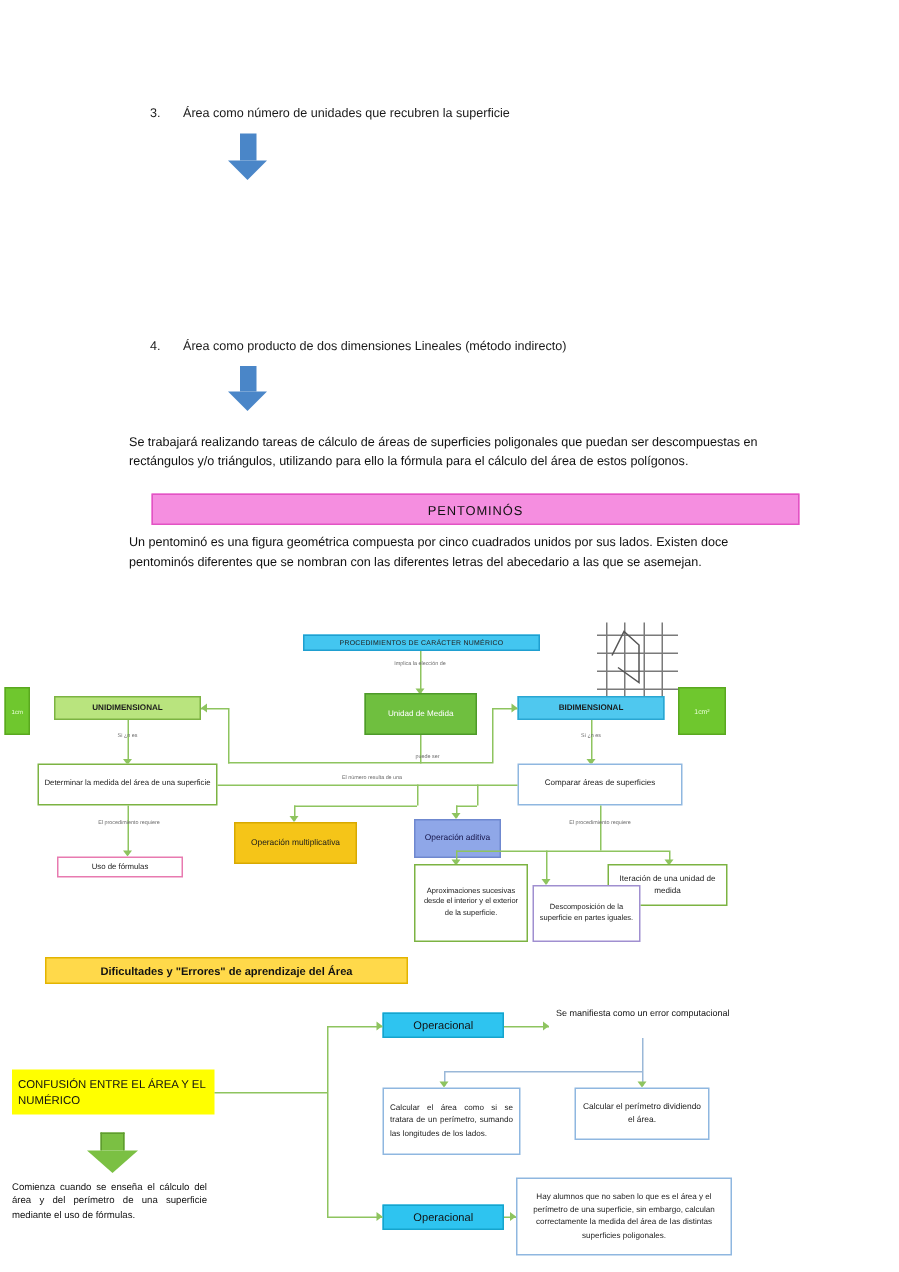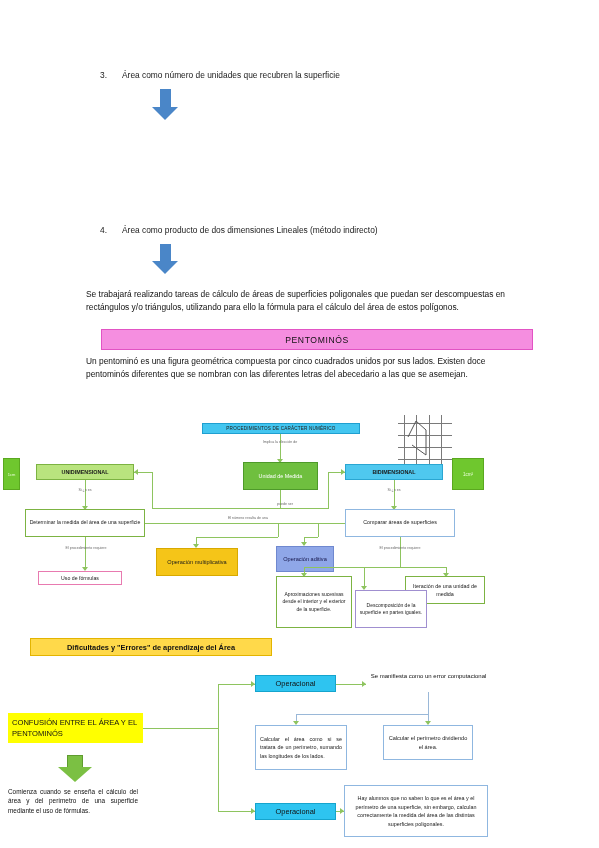--- a/index.html
+++ b/index.html
@@ -186,21 +186,21 @@
 
     <div class="node n-cyan-bright" style="left:255px;top:265px;width:81px;height:17px;font-size:7.4px;">Operacional</div>
     <div class="node n-cyan-bright" style="left:255px;top:393px;width:81px;height:17px;font-size:7.4px;">Operacional</div>
 
     <div class="ln ln-v" style="left:218px;top:274px;height:128px;"></div>
     <div class="ln ln-h" style="left:218px;top:274px;width:37px;"></div>
     <div class="ln ln-h" style="left:218px;top:401px;width:37px;"></div>
     <div class="tri-right" style="left:251px;top:271px;"></div>
     <div class="tri-right" style="left:251px;top:398px;"></div>
 
-    <div class="node n-yellow-hl" style="left:8px;top:303px;width:135px;height:30px;font-size:7.6px;line-height:11px;padding:0 4px;justify-content:flex-start;text-align:left;">CONFUSIÓN ENTRE EL ÁREA Y EL PENTOMINÓS</div>
+    <div class="node n-yellow-hl" style="left:8px;top:303px;width:135px;height:30px;font-size:7.6px;line-height:11px;padding:0 4px;justify-content:flex-start;text-align:left;">CONFUSIÓN ENTRE EL ÁREA Y EL NUMÉRICO</div>
     <div class="ln ln-h" style="left:143px;top:318px;width:75px;"></div>
 
     <div class="arrow-green" style="left:58px;top:345px;">
       <div class="shaft"></div>
       <div class="head"></div>
     </div>
 
     <div class="txt" style="left:8px;top:377px;width:130px;font-size:6.4px;line-height:9.4px;text-align:justify;">Comienza cuando se enseña el cálculo del área y del perímetro de una superficie mediante el uso de fórmulas.</div>
 
     <div class="ln ln-h" style="left:336px;top:274px;width:30px;"></div>

